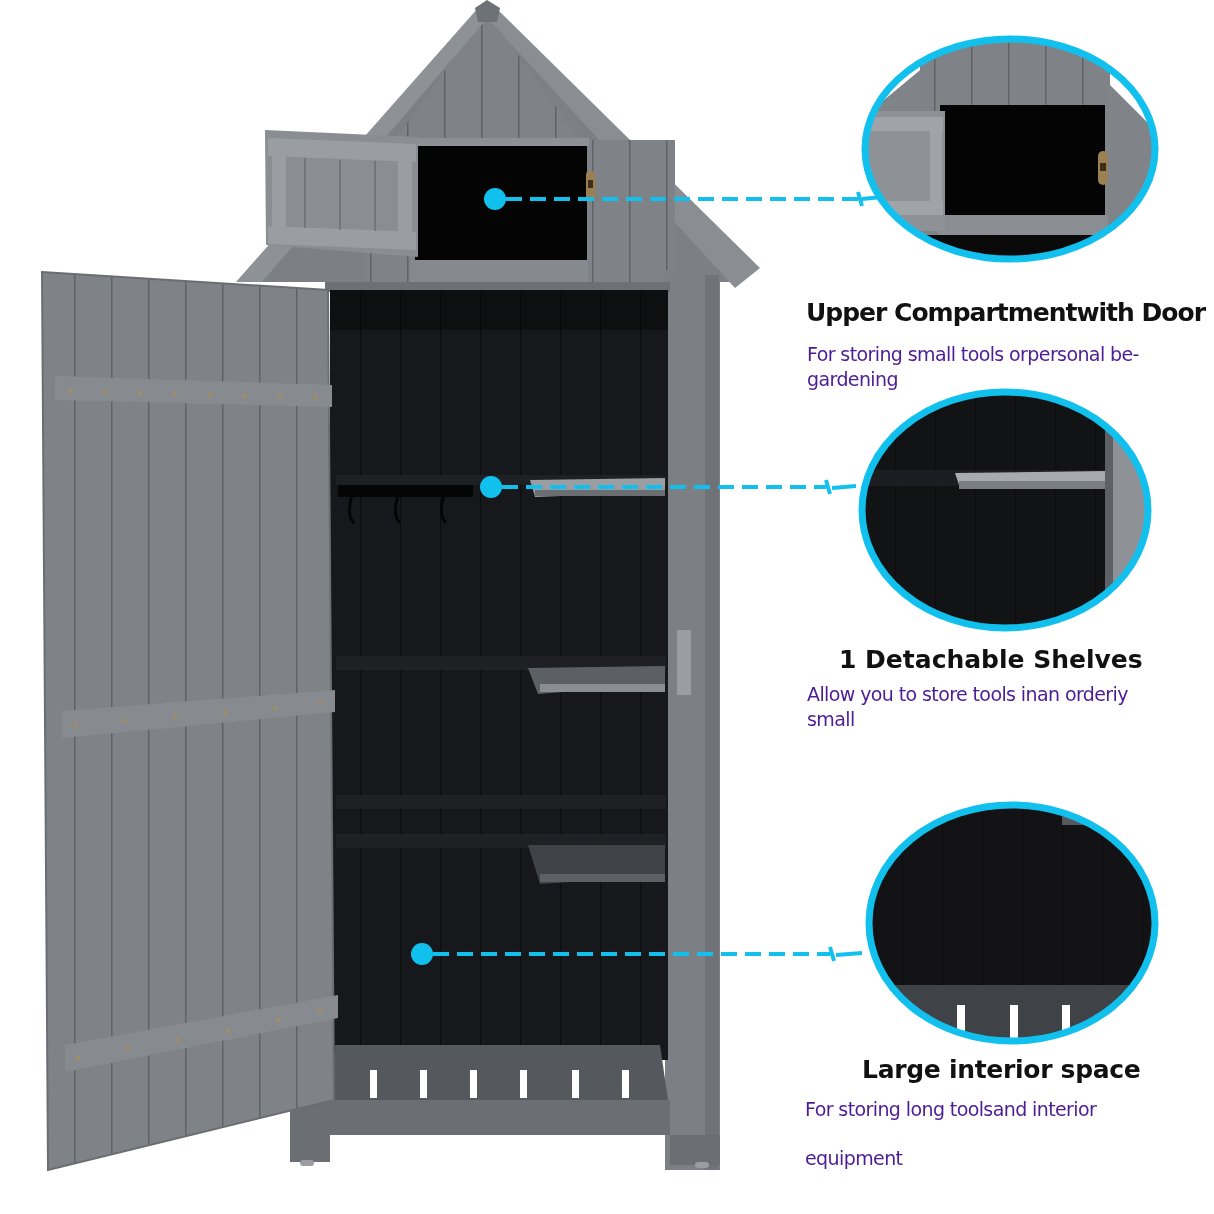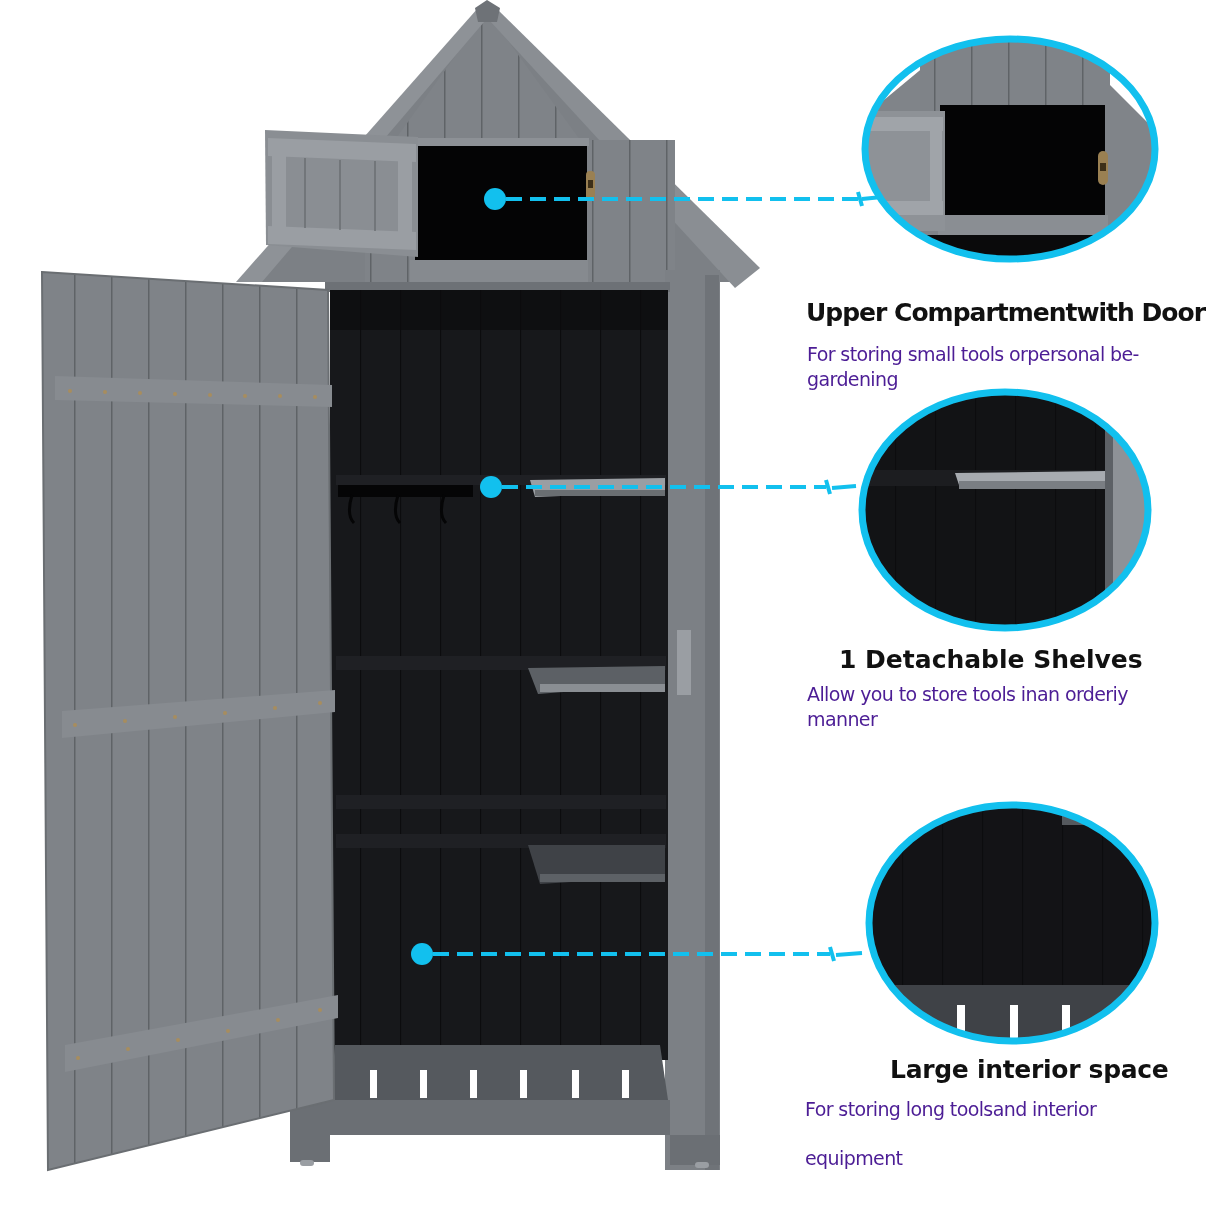--- a/index.html
+++ b/index.html
@@ -228,17 +228,17 @@
     <ellipse cx="150" cy="128" rx="143" ry="118" fill="none" stroke="#12C0EE" stroke-width="7"></ellipse>
   </svg>
 </div>
 
 <div class="feature-title" style="left:806px;top:298px;font-size:25px;letter-spacing:-1px;">Upper Compartmentwith Door</div>
 <div class="feature-desc" style="left:807px;top:342px;">For storing small tools orpersonal be-</div>
 <div class="feature-desc" style="left:807px;top:367px;">gardening</div>
 
 <div class="feature-title" style="left:839px;top:645px;font-size:25px;letter-spacing:0px;">1 Detachable Shelves</div>
 <div class="feature-desc" style="left:807px;top:682px;">Allow you to store tools inan orderiy</div>
-<div class="feature-desc" style="left:807px;top:707px;">manner</div>
-
-<div class="feature-title" style="left:890px;top:1055px;font-size:25px;letter-spacing:-0.3px;">Large interior space</div>
+<div class="feature-desc" style="left:807px;top:707px;">small</div>
+
+<div class="feature-title" style="left:862px;top:1055px;font-size:25px;letter-spacing:-0.3px;">Large interior space</div>
 <div class="feature-desc" style="left:805px;top:1097px;">For storing long toolsand interior</div>
 <div class="feature-desc" style="left:805px;top:1122px;margin-top:24px;">equipment</div>
 
 </body></html>

